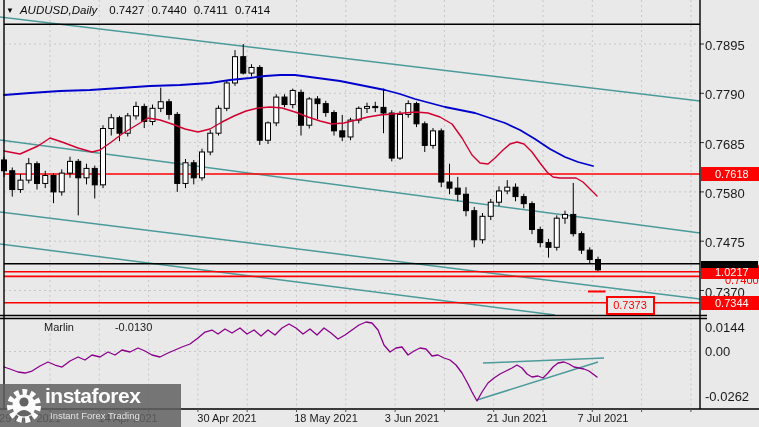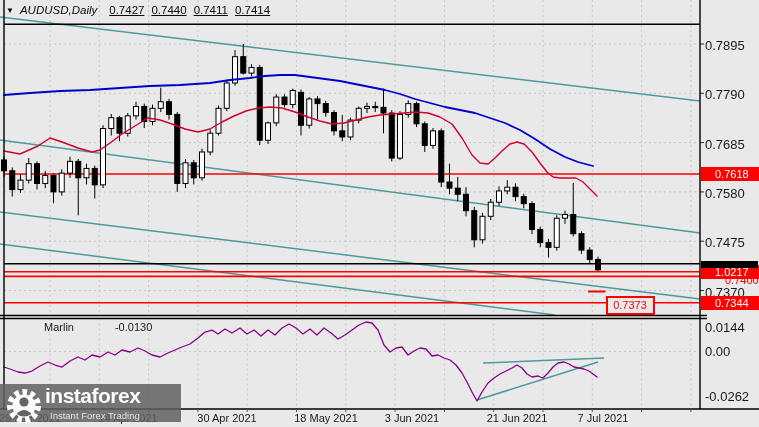--- a/index.html
+++ b/index.html
@@ -4,32 +4,32 @@
 <style>
   html,body{margin:0;padding:0;}
   body{width:759px;height:427px;overflow:hidden;background:#E9E9E9;
        font-family:"Liberation Sans","DejaVu Sans",sans-serif;}
   #stage{position:relative;width:759px;height:427px;background:#E9E9E9;}
   #cv{position:absolute;left:0;top:0;}
   .abs{position:absolute;white-space:nowrap;}
   .title-bar{top:4px;left:6px;font-size:11.5px;color:#0a0a0a;display:flex;align-items:center;z-index:4;}
   .tri{font-size:8px;margin-right:6px;color:#000;}
   .sym{margin-right:12px;font-style:italic;}
-  .ohlc{margin-right:7px;text-decoration:underline;}
+  .ohlc{margin-right:7px;}
   .axlab{font-size:13px;color:#1a1a1a;left:705px;z-index:2;}
   .badge{left:701px;width:52px;height:14px;line-height:14px;font-size:11px;color:#fff;
          background:#FF0000;text-align:left;padding-left:14px;z-index:3;}
   .hiddenlab{left:705px;font-size:11px;color:#FF0000;z-index:2;margin-left:20px;}
   .blackmark{left:701px;width:57px;height:7px;background:#000;z-index:3;}
   .datelab{top:412px;font-size:11px;color:#1a1a1a;transform:translateX(-50%);z-index:1;}
   .marlinlab{left:8px;top:321px;font-size:11px;color:#1a1a1a;z-index:2;}
   .marlinlab span{margin-right:5px;padding-left:36px;}
   .annot{border:2px solid #FF0000;background:#E9E9E9;color:#FF0000;font-size:11px;
          text-align:center;line-height:14px;z-index:3;}
-  .wm{left:0;top:384px;width:181px;height:38px;background:rgba(96,96,96,0.85);z-index:5;}
+  .wm{left:0;top:384px;width:181px;height:43px;background:rgba(96,96,96,0.85);z-index:5;}
   .wm-brand{left:45px;top:0px;font-size:21px;font-weight:bold;color:#fcfcfc;letter-spacing:-0.5px;}
   .wm-tag{left:50px;top:26px;font-size:9.5px;color:#e2e2e2;}
 </style>
 </head>
 <body>
 
 <div id="stage">
   <svg id="cv" width="759" height="427">
       <line x1="50" y1="0" x2="50" y2="315.5" stroke="#C7C7C7" stroke-width="1" stroke-dasharray="2 3"></line>
       <line x1="50" y1="318.5" x2="50" y2="409" stroke="#C7C7C7" stroke-width="1" stroke-dasharray="2 3"></line>

